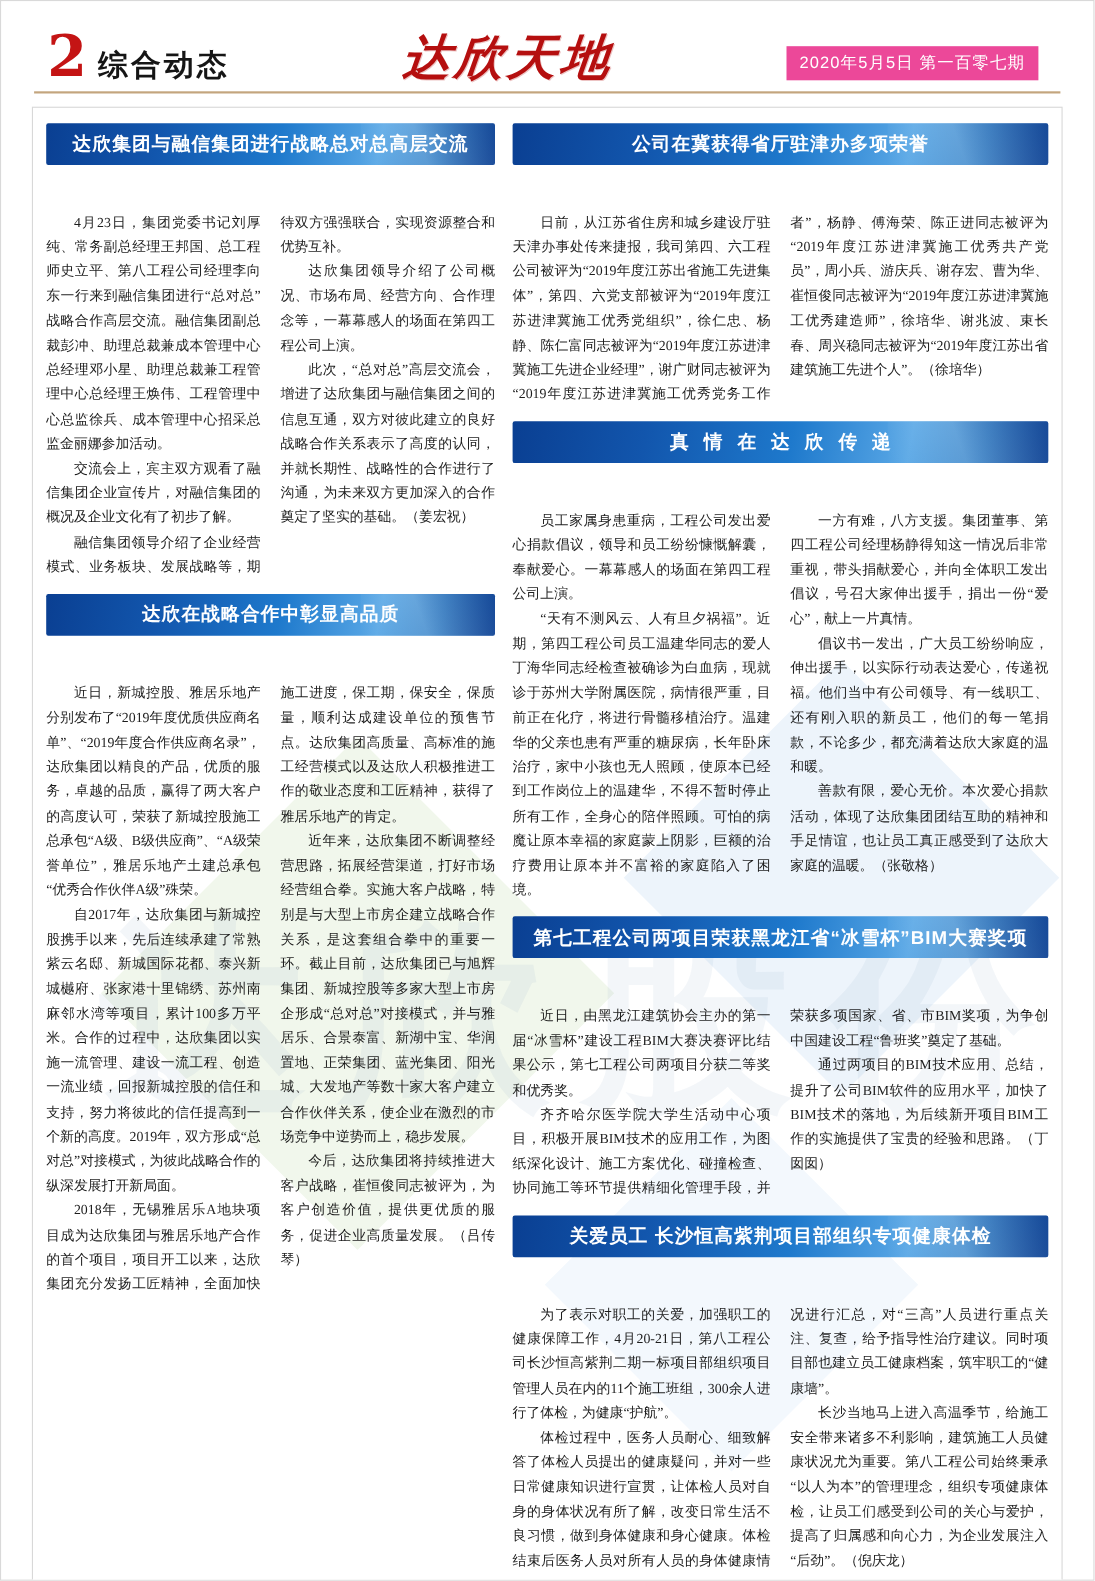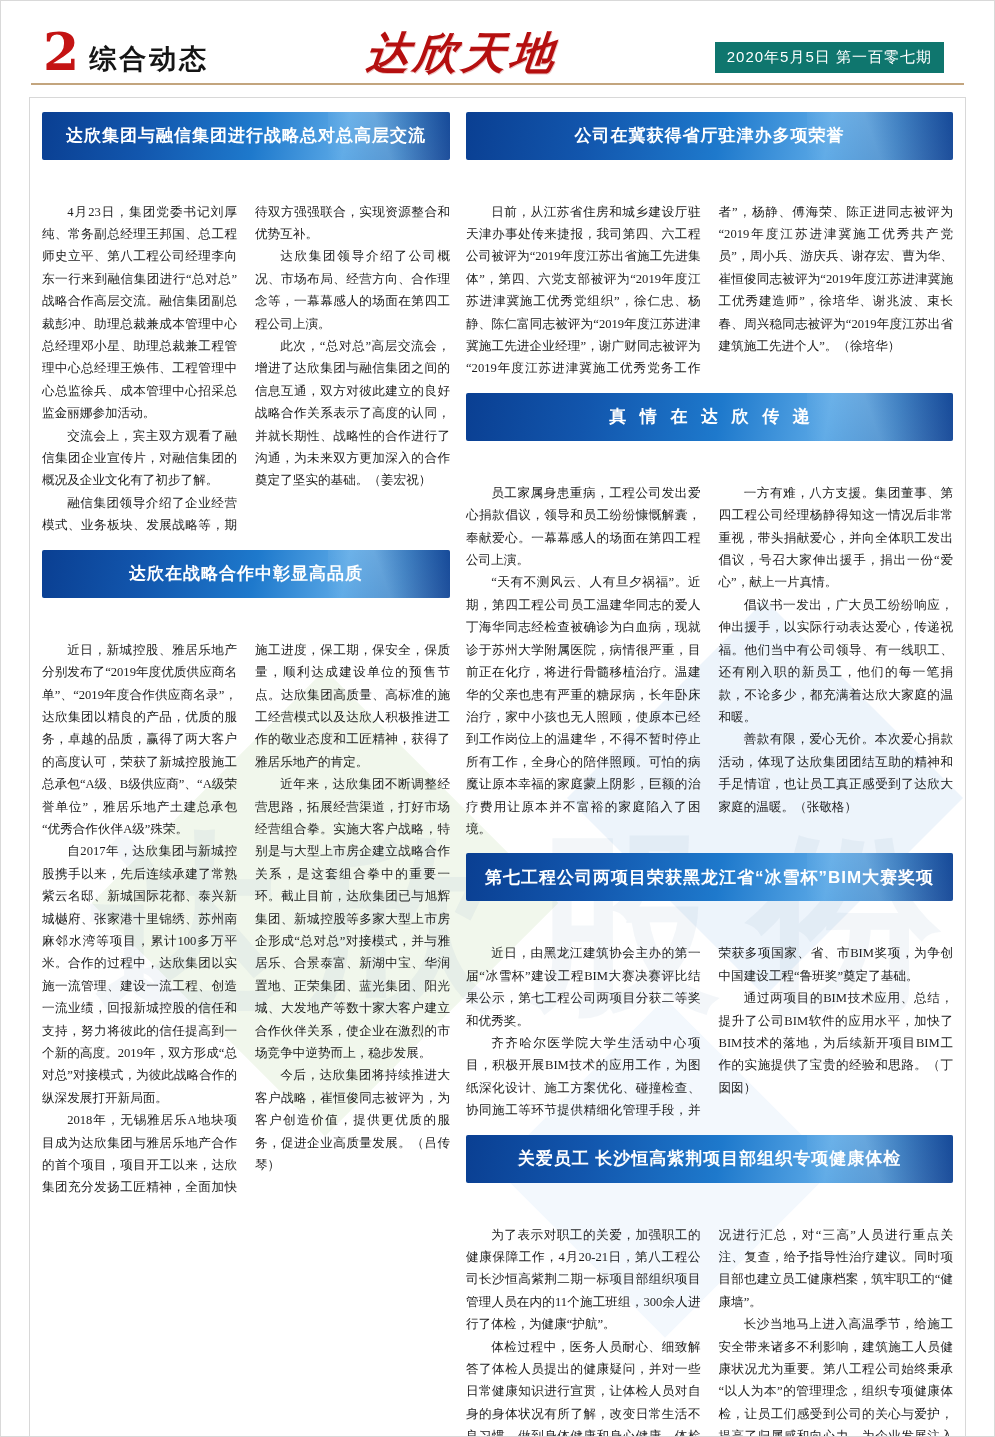--- a/index.html
+++ b/index.html
@@ -26,21 +26,21 @@
     font-size: 27px; font-weight: bold; color: #151515; margin-left: 10px;
     letter-spacing: 3px; font-family: "Liberation Sans", sans-serif; line-height: 1;
   }
   .masthead {
     color: #b50f0f; font-size: 44px; font-weight: bold; font-style: italic;
     font-family: "DejaVu Serif", serif; line-height: 0.9;
     transform: skewX(-6deg); letter-spacing: 4px;
     text-shadow: 1px 1px 0 rgba(181,15,15,0.25);
   }
   .issue-badge {
-    background: #0f766e; color: #fff; font-size: 15px;
+    background: #ec4899; color: #fff; font-size: 15px;
     font-family: "Liberation Sans", sans-serif;
     padding: 6px 12px; letter-spacing: 1px;
   }
   .header-rule {
     height: 0; border-top: 2px solid #c3a57e; margin: 2px 30px 12px 30px;
   }
   
   .content {
     margin: 0 28px; border: 1px solid #d8d8d8;
     padding: 14px 12px 14px 12px;
@@ -55,21 +55,21 @@
     left: 60px; top: 700px; width: 820px;
     font-size: 190px; font-weight: bold; color: rgba(140,165,195,0.10);
     letter-spacing: 30px; white-space: nowrap;
     font-family: "DejaVu Serif", serif;
   }
   .col { position: relative; z-index: 1; }
   .col-left { width: 408px; }
   .col-right { flex: 1; }
   
   .banner {
-    height: 48px; margin-bottom: 10px; border-radius: 2px;
+    height: 38px; margin-bottom: 10px; border-radius: 2px;
     display: flex; align-items: center; justify-content: center;
     position: relative; overflow: hidden;
     background: linear-gradient(100deg, #0a3f92 0%, #1256ad 25%, #1e79cc 52%, #5aa8e6 74%, #2f7cc4 88%, #1b4f9e 100%);
   }
   .banner::after {
     content:""; position:absolute; right:0; top:0; bottom:0; width:30%;
     background: linear-gradient(70deg, transparent 0%, rgba(255,255,255,0.18) 45%, rgba(12,60,140,0.45) 100%);
   }
   .banner-title {
     color: #fff; font-weight: bold; font-size: 17px; z-index: 1;

